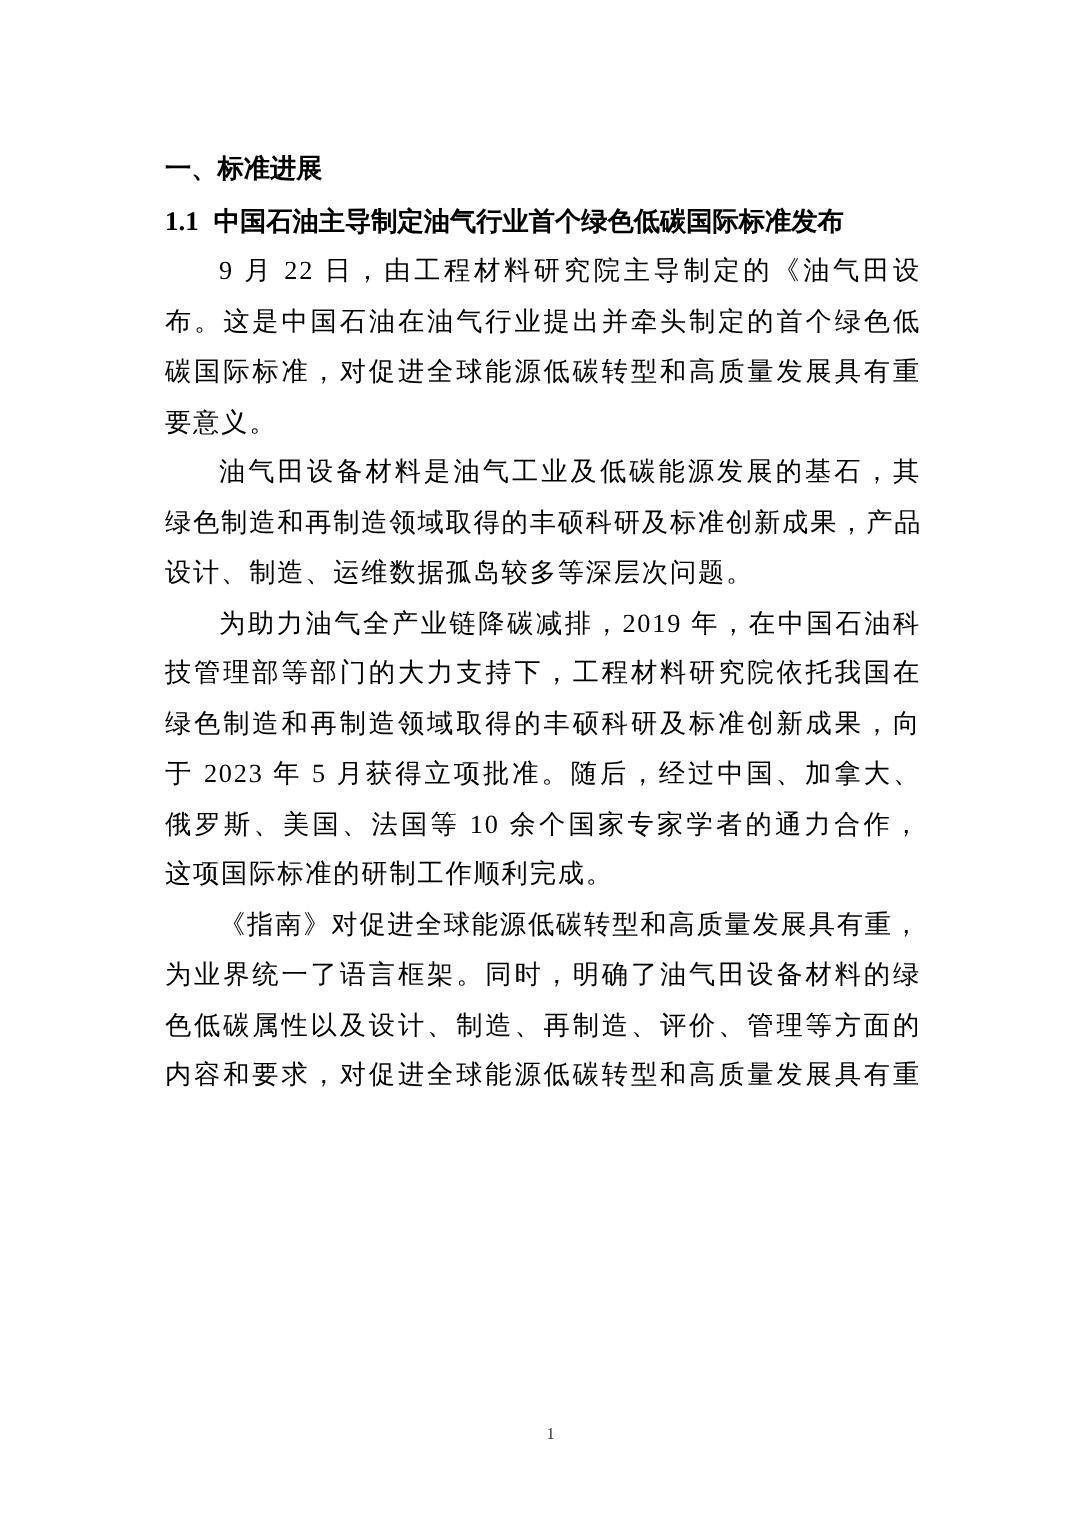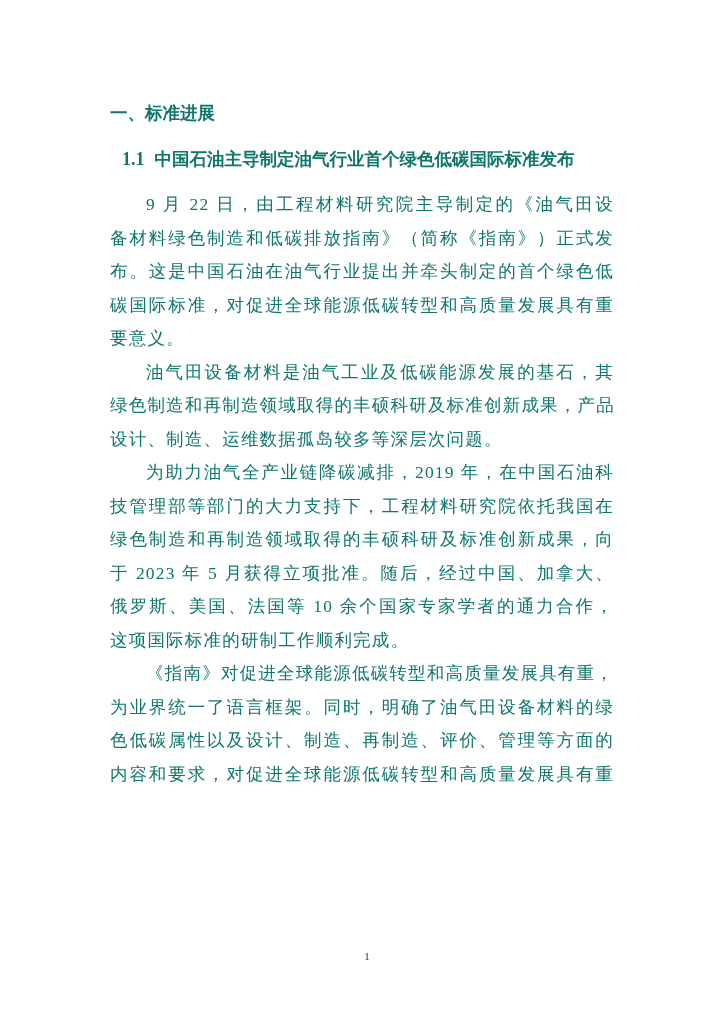--- a/index.html
+++ b/index.html
@@ -1,27 +1,27 @@
 <!DOCTYPE html>
 <html><head>
 <meta charset="utf-8">
 <style>
   html, body { margin: 0; padding: 0; background: #ffffff; }
   body { width: 724px; height: 1024px; position: relative; overflow: hidden; }
   .page { position: absolute; left: 0; top: 0; width: 724px; height: 1024px; background: #fff; }
-  .content { position: absolute; left: 110px; top: 96px; width: 504px; color: #0f766e; }
+  .content { position: absolute; left: 110px; top: 96px; width: 504px; color: #000000; }
   .h1 {
     font-family: "DejaVu Sans", "Liberation Sans", sans-serif;
     font-weight: bold; font-size: 17.5px; line-height: 34px; height: 34px;
     white-space: nowrap; margin: 0;
   }
   .h2 {
     font-family: "DejaVu Sans", "Liberation Sans", sans-serif;
     font-weight: bold; font-size: 17.5px; line-height: 34px; height: 34px;
-    white-space: nowrap; margin: 12px;
+    white-space: nowrap; margin: 0;
   }
   .h2 .num { font-family: "Liberation Serif", serif; font-size: 18px; margin-right: 10px; }
   .para {
     font-family: "Liberation Serif", "DejaVu Serif", serif;
     font-size: 17.5px; line-height: 33.5px; margin: 0;
     text-align: justify; text-align-last: left;
   }
   .line { display: block; white-space: nowrap; text-align: justify; text-align-last: justify; letter-spacing: 1.2px; }
   .line.last { text-align-last: left; }
   .line.indent { padding-left: 36px; }
@@ -35,21 +35,20 @@
 
 <div class="page">
   <div class="content">
     <div class="h1">一、标准进展</div>
     <div class="h2">
       <span class="num">1.1</span><span>中国石油主导制定油气行业首个绿色低碳国际标准发布</span>
     </div>
 
     <p class="para">
       <span class="line indent">9 月 22 日，由工程材料研究院主导制定的《油气田设</span>
-      <span class="line">备材料绿色制造和低碳排放指南》（简称《指南》）正式发</span>
       <span class="line">布。这是中国石油在油气行业提出并牵头制定的首个绿色低</span>
       <span class="line">碳国际标准，对促进全球能源低碳转型和高质量发展具有重</span>
       <span class="line last">要意义。</span>
     </p>
 
     <p class="para">
       <span class="line indent">油气田设备材料是油气工业及低碳能源发展的基石，其</span>
       <span class="line">绿色制造和再制造领域取得的丰硕科研及标准创新成果，产品</span>
       <span class="line last">设计、制造、运维数据孤岛较多等深层次问题。</span>
     </p>

